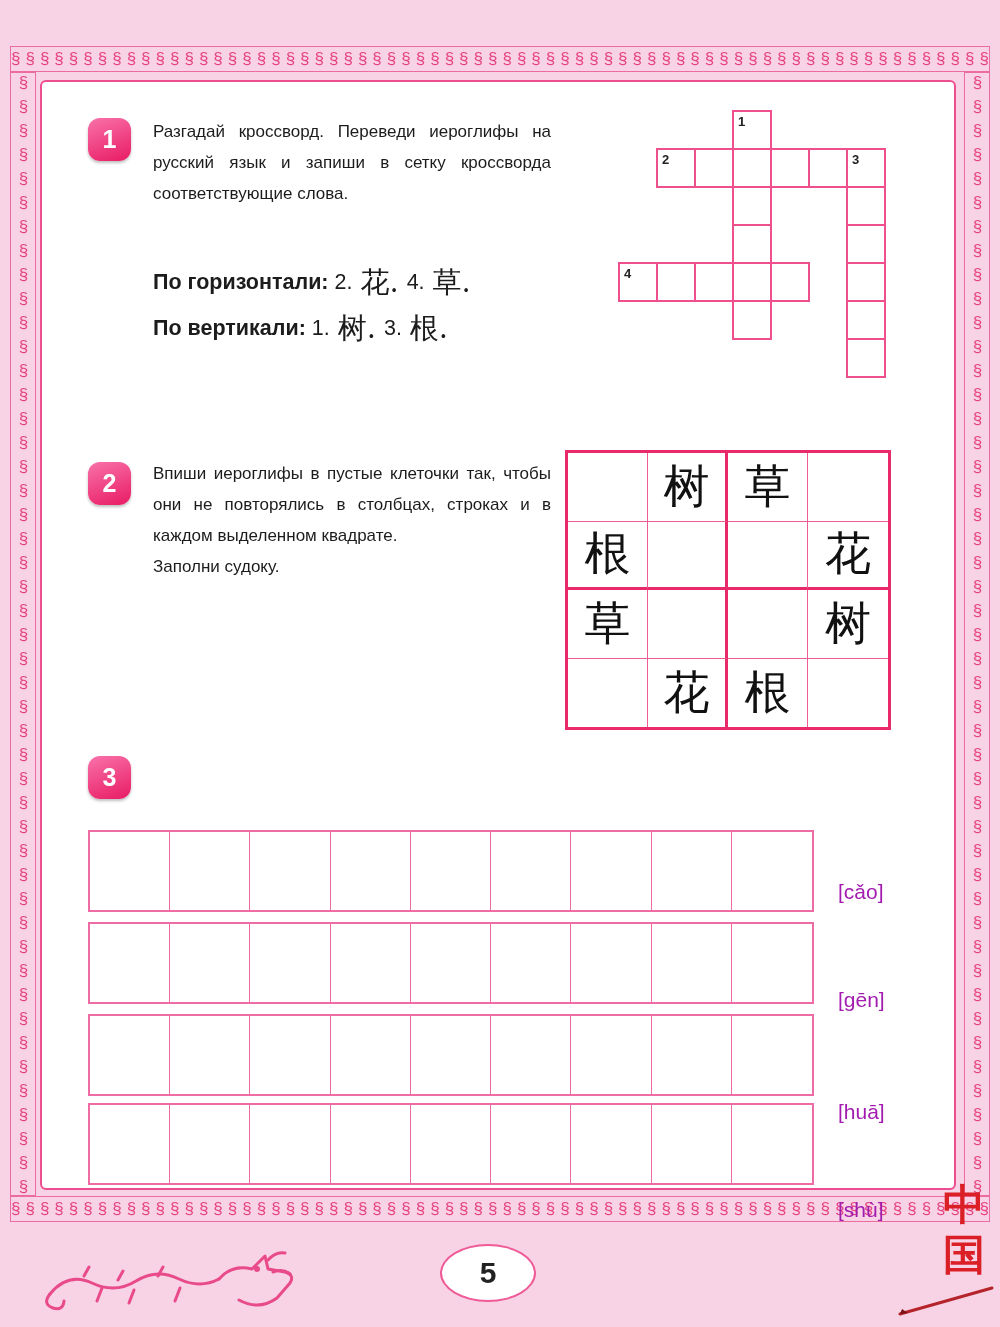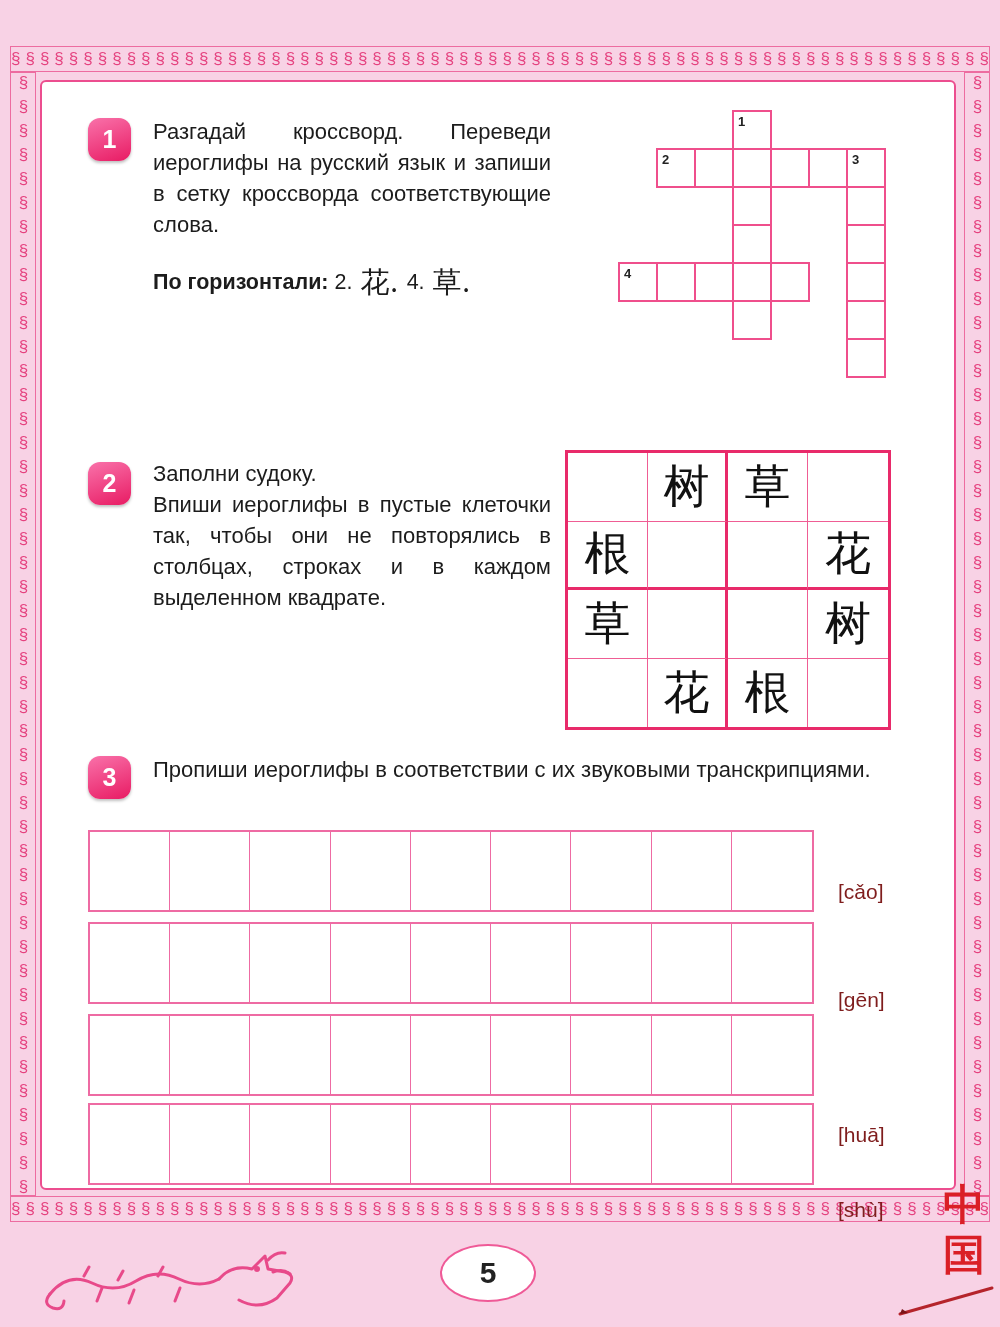--- a/index.html
+++ b/index.html
@@ -22,21 +22,21 @@
             background:linear-gradient(180deg,#f14b87,#e01d62); border-radius:16px;
             display:flex; align-items:center; justify-content:center; column-gap:52px;
             color:#fff; font-size:35px; font-weight:bold; letter-spacing:2px;
             box-shadow:0 2px 4px rgba(0,0,0,.15); }
 
   .badge { position:absolute; width:43px; height:43px; border-radius:12px; z-index:3;
            background:linear-gradient(160deg,#f972aa,#e81b63); color:#fff; font-size:25px; font-weight:bold;
            display:flex; align-items:center; justify-content:center; box-shadow:0 2px 3px rgba(0,0,0,.25); }
   #b1 { left:88px; top:118px; } #b2 { left:88px; top:462px; } #b3 { left:88px; top:756px; }
 
-  .txt { position:absolute; color:#1c1c1c; font-size:22px; line-height:31px; text-align:justify; z-index:3; }
+  .txt { position:absolute; color:#1c1c1c; font-size:17px; line-height:31px; text-align:justify; z-index:3; }
   #t1text { left:153px; top:116px; width:398px; }
   .clue { position:absolute; color:#1c1c1c; font-size:21.5px; z-index:3; white-space:nowrap; }
   .clue b { font-weight:bold; }
   #t1across { left:153px; top:268px; }
   #t1down   { left:153px; top:314px; }
   .hanzi { font-family:"DejaVu Serif", serif; font-size:29px; line-height:1; vertical-align:-3px; padding:0 2px; }
 
   
   .crossword { position:absolute; left:618px; top:110px; width:272px; height:272px; z-index:3; }
   .cw { position:absolute; width:40px; height:40px; border:2px solid #ef4f8c; background:#fff; }
@@ -55,22 +55,22 @@
   .sq.r1 { border-bottom:3px solid #e82a6a; }
 
   #t3text { left:153px; top:754px; width:756px; }
 
   .strip { position:absolute; left:88px; width:726px; height:82px; z-index:3; background:#fff;
            border:2px solid #ee6ba3; display:grid; grid-template-columns:repeat(9,1fr); }
   .strip > div { border-right:1.5px solid #ee6ba3; }
   .strip > div:last-child { border-right:none; }
   #s1{top:830px} #s2{top:922px} #s3{top:1014px} #s4{top:1103px}
 
-  .trans { position:absolute; left:838px; font-size:21px; color:#7f1d1d; z-index:3; }
-  #tr1{top:880px} #tr2{top:988px} #tr3{top:1123px} #tr4{top:1198px}
+  .trans { position:absolute; left:838px; font-size:21px; color:#a21caf; z-index:3; }
+  #tr1{top:880px} #tr2{top:988px} #tr3{top:1100px} #tr4{top:1198px}
 
   .pageno { position:absolute; left:440px; top:1244px; width:96px; height:58px; z-index:4;
             background:#fff; border:2.5px solid #ef5a97; border-radius:50%;
             display:flex; align-items:center; justify-content:center;
             font-size:30px; font-weight:bold; color:#222; }
 
   .stamp { position:absolute; left:936px; top:1180px; width:56px; z-index:7; text-align:center;
            color:#da1f26; font-family:"DejaVu Serif", serif; font-weight:bold;
            font-size:42px; line-height:50px; }
 
@@ -92,20 +92,27 @@
 
   <div class="badge" id="b1">1</div>
   <p class="txt" id="t1text">Разгадай кроссворд. Переведи иероглифы на русский язык и запиши в сетку кроссворда соответствующие слова.</p>
 
   <p class="clue" id="t1across">
     <b>По горизонтали:</b>
     <span>2.</span>
     <span class="hanzi">花.</span>
     <span>4.</span>
     <span class="hanzi">草.</span>
+  </p>
+  <p class="clue" id="t1down">
+    <b>По вертикали:</b>
+    <span>1.</span>
+    <span class="hanzi">树.</span>
+    <span>3.</span>
+    <span class="hanzi">根.</span>
   </p>
 
   <div class="crossword">
     <div class="cw" style="left:114px;top:0">
         <span class="cwn">1</span>
       </div>
     <div class="cw" style="left:38px;top:38px">
         <span class="cwn">2</span>
       </div>
     <div class="cw" style="left:76px;top:38px"></div>
@@ -127,22 +134,22 @@
     <div class="cw" style="left:114px;top:190px"></div>
     <div class="cw" style="left:228px;top:76px"></div>
     <div class="cw" style="left:228px;top:114px"></div>
     <div class="cw" style="left:228px;top:152px"></div>
     <div class="cw" style="left:228px;top:190px"></div>
     <div class="cw" style="left:228px;top:228px"></div>
   </div>
 
   <div class="badge" id="b2">2</div>
   <div class="txt" style="left:153px;top:458px;width:398px;">
+    <p>Впиши иероглифы в пустые клеточки так, чтобы они не повторялись в столбцах, строках и в каждом выделенном квадрате.</p>
     <p style="text-align:left;">Заполни судоку.</p>
-    <p>Впиши иероглифы в пустые клеточки так, чтобы они не повторялись в столбцах, строках и в каждом выделенном квадрате.</p>
   </div>
 
   <div class="sudoku">
     <div class="sq r0 c0"></div>
     <div class="sq r0 c1">树</div>
     <div class="sq r0 c2">草</div>
     <div class="sq r0 c3"></div>
     <div class="sq r1 c0">根</div>
     <div class="sq r1 c1"></div>
     <div class="sq r1 c2"></div>
@@ -151,21 +158,20 @@
     <div class="sq r2 c1"></div>
     <div class="sq r2 c2"></div>
     <div class="sq r2 c3">树</div>
     <div class="sq r3 c0"></div>
     <div class="sq r3 c1">花</div>
     <div class="sq r3 c2">根</div>
     <div class="sq r3 c3"></div>
   </div>
 
   <div class="badge" id="b3">3</div>
-  <p class="txt" id="t3text">Пропиши иероглифы в соответствии с их звуковыми транскрипциями.</p>
 
   <div class="strip" id="s1">
     <div></div>
       <div></div>
       <div></div>
       <div></div>
       <div></div>
       <div></div>
       <div></div>
       <div></div>

